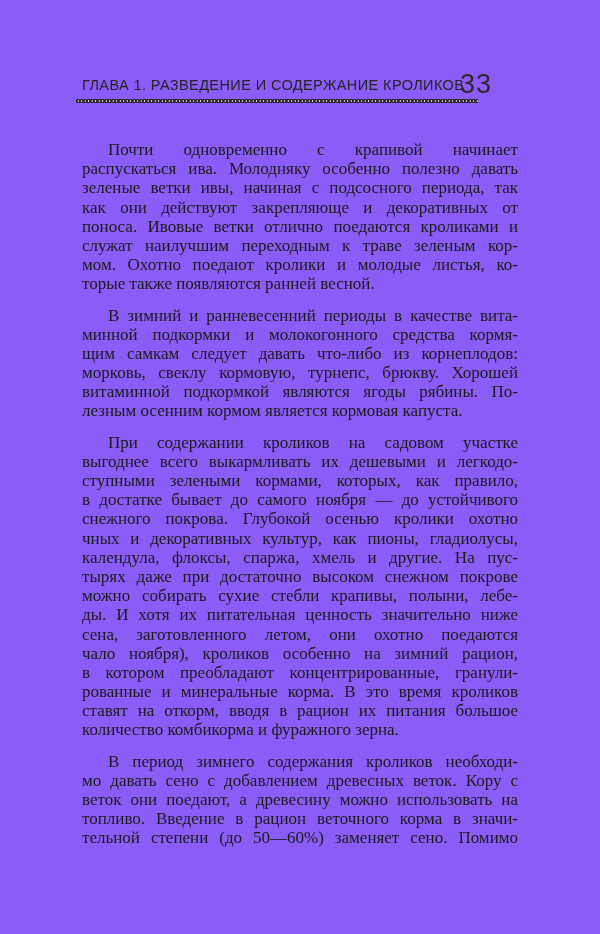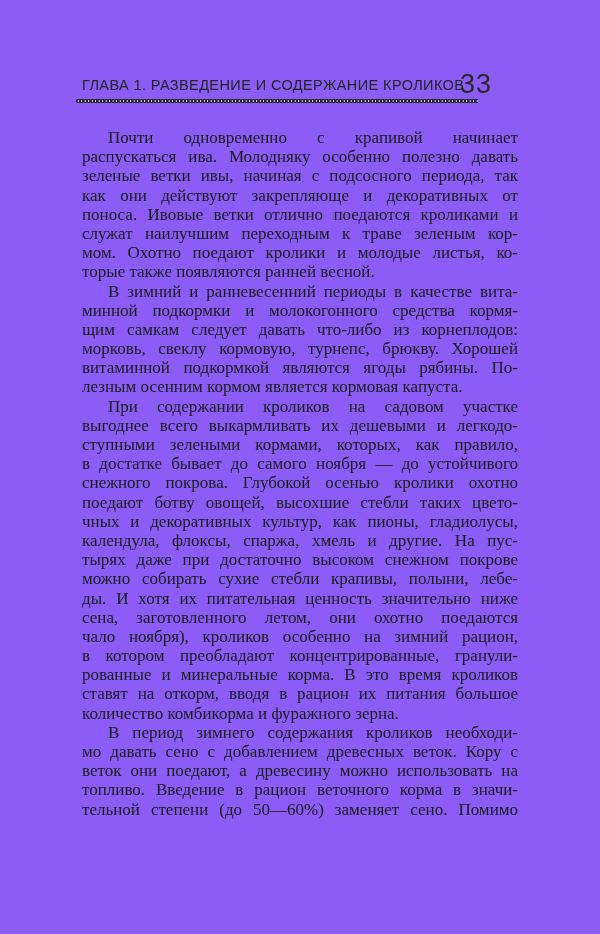--- a/index.html
+++ b/index.html
@@ -48,21 +48,21 @@
   }
   .paragraph{margin:0;padding:0;}
   .line{
     text-align:justify;
     text-align-last:justify;
     white-space:normal;
     height:19.2px;
     overflow:visible;
   }
   .line.end{text-align-last:left;}
-  .line.indent{text-indent:26px;}
+  .line.indent{text-indent:26px;margin-top:12px;}
 </style>
 </head>
 <body>
 
 <div class="page">
   <div class="chapter-title">ГЛАВА 1. РАЗВЕДЕНИЕ И СОДЕРЖАНИЕ КРОЛИКОВ</div>
   <div class="page-number">33</div>
   <div class="wavy"></div>
   <div class="body" id="page-body">
       <div class="paragraph">
@@ -82,21 +82,20 @@
         <div class="line">морковь, свеклу кормовую, турнепс, брюкву. Хорошей</div>
         <div class="line">витаминной подкормкой являются ягоды рябины. По-</div>
         <div class="line end">лезным осенним кормом является кормовая капуста.</div>
       </div>
       <div class="paragraph">
         <div class="line indent">При содержании кроликов на садовом участке</div>
         <div class="line">выгоднее всего выкармливать их дешевыми и легкодо-</div>
         <div class="line">ступными зелеными кормами, которых, как правило,</div>
         <div class="line">в достатке бывает до самого ноября — до устойчивого</div>
         <div class="line">снежного покрова. Глубокой осенью кролики охотно</div>
-        <div class="line">поедают ботву овощей, высохшие стебли таких цвето-</div>
         <div class="line">чных и декоративных культур, как пионы, гладиолусы,</div>
         <div class="line">календула, флоксы, спаржа, хмель и другие. На пус-</div>
         <div class="line">тырях даже при достаточно высоком снежном покрове</div>
         <div class="line">можно собирать сухие стебли крапивы, полыни, лебе-</div>
         <div class="line">ды. И хотя их питательная ценность значительно ниже</div>
         <div class="line">сена, заготовленного летом, они охотно поедаются</div>
       </div>
       <div class="paragraph">
         <div class="line">чало ноября), кроликов особенно на зимний рацион,</div>
         <div class="line">в котором преобладают концентрированные, гранули-</div>

